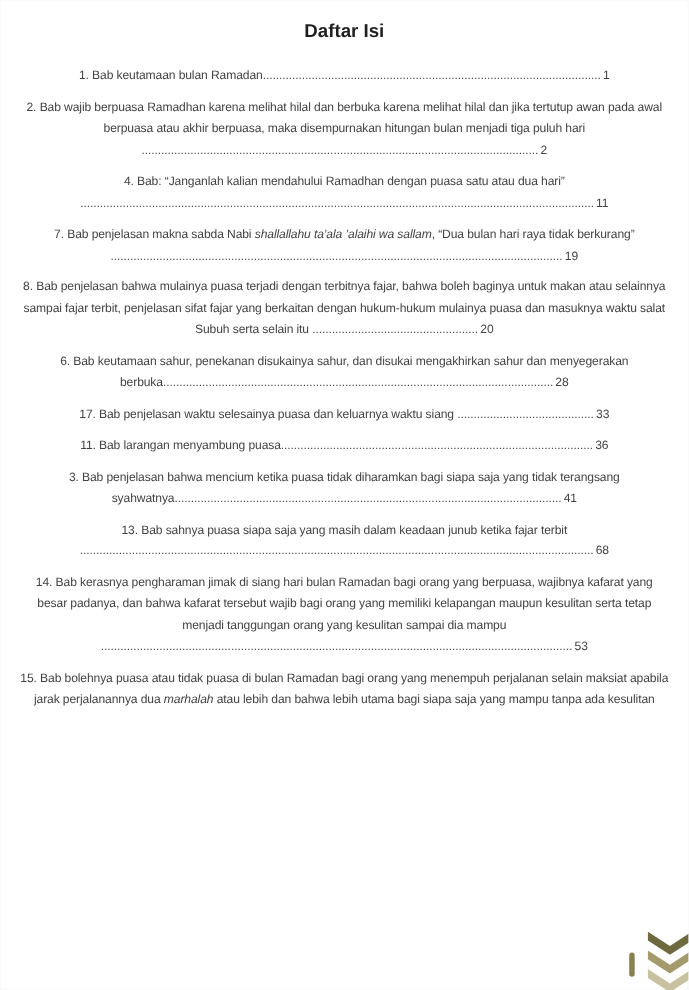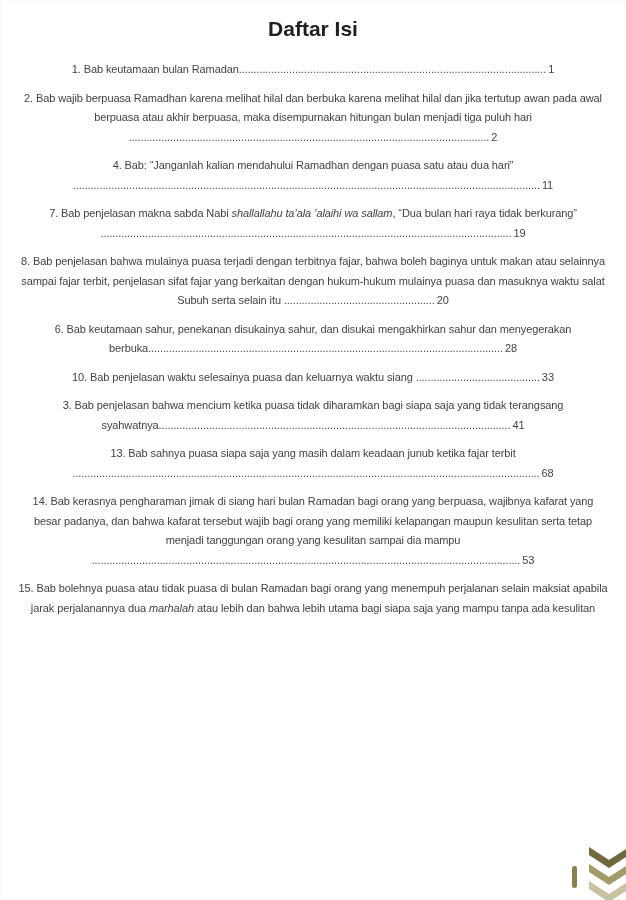--- a/index.html
+++ b/index.html
@@ -9,21 +9,21 @@
     width: 626px;
     height: 900px;
     background: #ffffff;
     overflow: hidden;
     font-family: "Liberation Sans", "DejaVu Sans", sans-serif;
     box-shadow: inset 0 0 2px rgba(0,0,0,0.08);
   }
   .title {
     margin: 16px 18px 18px 18px;
     text-align: center;
-    font-size: 21px;
+    font-size: 17px;
     line-height: 26px;
     font-weight: bold;
     color: #1f1f1f;
   }
   .toc {
     padding: 0 18px;
   }
   .entry {
     font-size: 11px;
     line-height: 19.5px;
@@ -56,21 +56,22 @@
 <div class="screen">
   <h1 class="title">Daftar Isi</h1>
 
   <div class="toc" id="toc">
       <p class="entry"><span>1. Bab keutamaan bulan Ramadan</span><span class="leader">........................................................................................................</span><span class="pagenum">1</span></p>
       <p class="entry"><span>2. Bab wajib berpuasa Ramadhan karena melihat hilal dan berbuka karena melihat hilal dan jika tertutup awan pada awal berpuasa atau akhir berpuasa, maka disempurnakan hitungan bulan menjadi tiga puluh hari </span><span class="leader">..........................................................................................................................</span><span class="pagenum">2</span></p>
       <p class="entry"><span>4. Bab: “Janganlah kalian mendahului Ramadhan dengan puasa satu atau dua hari” </span><span class="leader">..............................................................................................................................................................</span><span class="pagenum">11</span></p>
       <p class="entry"><span>7. Bab penjelasan makna sabda Nabi </span><em>shallallahu ta’ala ’alaihi wa sallam</em><span>, “Dua bulan hari raya tidak berkurang” </span><span class="leader">...........................................................................................................................................</span><span class="pagenum">19</span></p>
       <p class="entry"><span>8. Bab penjelasan bahwa mulainya puasa terjadi dengan terbitnya fajar, bahwa boleh baginya untuk makan atau selainnya sampai fajar terbit, penjelasan sifat fajar yang berkaitan dengan hukum-hukum mulainya puasa dan masuknya waktu salat Subuh serta selain itu </span><span class="leader">...................................................</span><span class="pagenum">20</span></p>
       <p class="entry"><span>6. Bab keutamaan sahur, penekanan disukainya sahur, dan disukai mengakhirkan sahur dan menyegerakan berbuka</span><span class="leader">........................................................................................................................</span><span class="pagenum">28</span></p>
-      <p class="entry"><span>10. Bab penjelasan waktu selesainya puasa dan keluarnya waktu siang </span><span class="leader">..........................................</span><span class="pagenum">33</span></p>
+      <p class="entry"><span>17. Bab penjelasan waktu selesainya puasa dan keluarnya waktu siang </span><span class="leader">..........................................</span><span class="pagenum">33</span></p>
+      <p class="entry"><span>11. Bab larangan menyambung puasa</span><span class="leader">................................................................................................</span><span class="pagenum">36</span></p>
       <p class="entry"><span>3. Bab penjelasan bahwa mencium ketika puasa tidak diharamkan bagi siapa saja yang tidak terangsang syahwatnya.</span><span class="leader">......................................................................................................................</span><span class="pagenum">41</span></p>
       <p class="entry"><span>13. Bab sahnya puasa siapa saja yang masih dalam keadaan junub ketika fajar terbit </span><span class="leader">..............................................................................................................................................................</span><span class="pagenum">68</span></p>
       <p class="entry"><span>14. Bab kerasnya pengharaman jimak di siang hari bulan Ramadan bagi orang yang berpuasa, wajibnya kafarat yang besar padanya, dan bahwa kafarat tersebut wajib bagi orang yang memiliki kelapangan maupun kesulitan serta tetap menjadi tanggungan orang yang kesulitan sampai dia mampu </span><span class="leader">.................................................................................................................................................</span><span class="pagenum">53</span></p>
       <p class="entry"><span>15. Bab bolehnya puasa atau tidak puasa di bulan Ramadan bagi orang yang menempuh perjalanan selain maksiat apabila jarak perjalanannya dua </span><em>marhalah</em><span> atau lebih dan bahwa lebih utama bagi siapa saja yang mampu tanpa ada kesulitan</span></p>
     </div>
 
   <svg class="scroll-indicator" viewBox="0 0 60 56" width="60" height="56" xmlns="http://www.w3.org/2000/svg">
     <rect x="1" y="21" width="5" height="22" rx="2.5" fill="#8a8153"></rect>
     <path d="M18 2 L38 15 L58 2 L58 10 L38 23 L18 10 Z" fill="#6f6940"></path>
     <path d="M18 19 L38 32 L58 19 L58 27 L38 40 L18 27 Z" fill="#a49b6c"></path>

